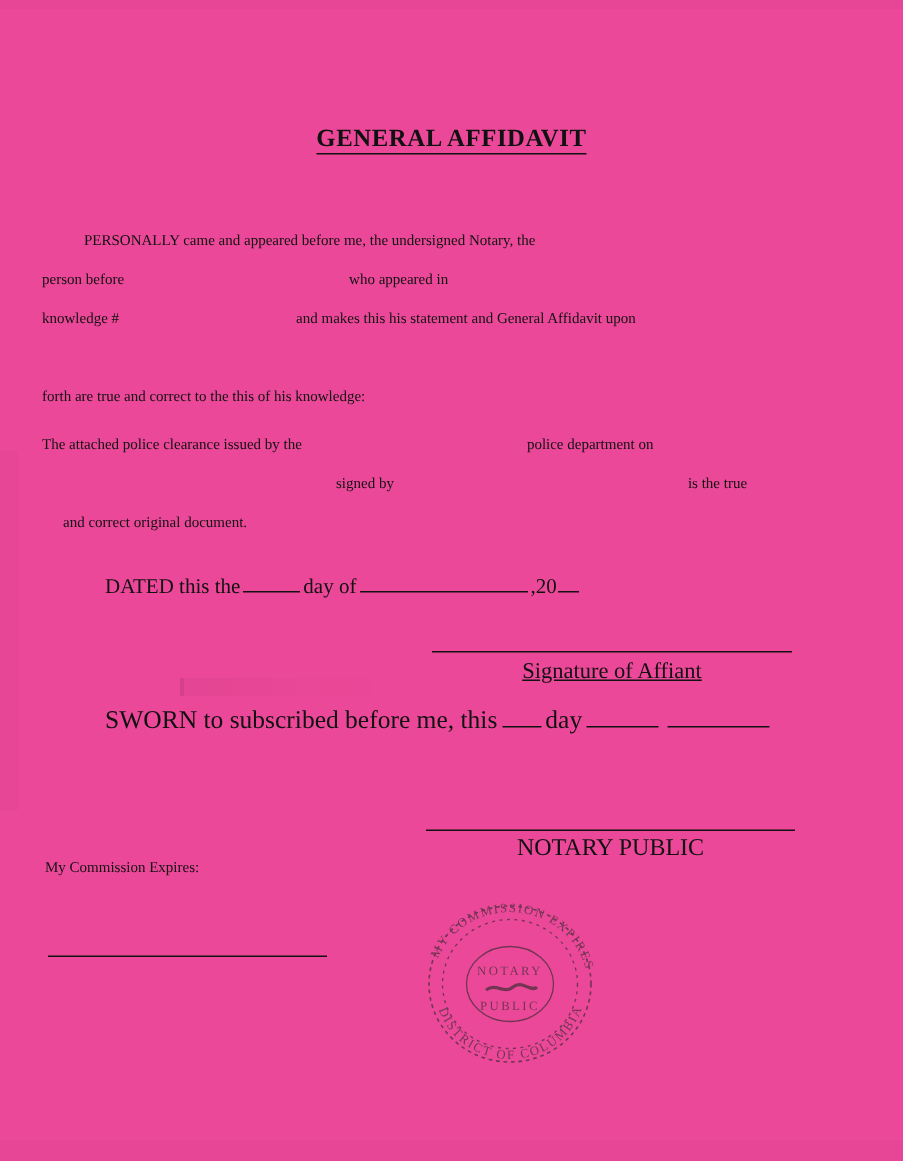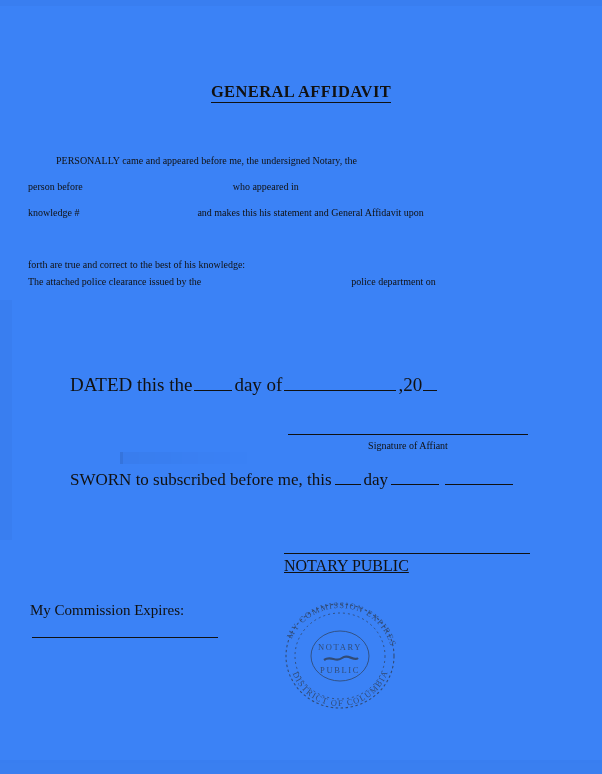--- a/index.html
+++ b/index.html
@@ -13,21 +13,21 @@
     position: relative;
     overflow: hidden;
     font-family: "Liberation Serif", serif;
     color: #111111;
   }
   .page {
     position: absolute;
     left: 0; top: 0;
     width: 602px;
     height: 774px;
-    background: #3b82f6;
+    background: #ec4899;
   }
   
   .noise {
     position: absolute;
     background: rgba(0,0,0,0.025);
     pointer-events: none;
   }
   .title {
     position: absolute;
     left: 0;
@@ -48,30 +48,30 @@
     width: 546px;
     font-size: 10px;
     line-height: 26px;
     text-align: left;
   }
   #para1 { top: 148px; }
   #para1 .indent { display: inline-block; width: 28px; }
   .gap-md { display: inline-block; width: 118px; }
   .gap-lg { display: inline-block; width: 150px; }
 
-  #para2 { top: 269px; }
+  #para2 { top: 284px; }
   #para2 .l2 { display: block; }
   .gap-dept { display: inline-block; width: 150px; }
   .gap-sign { display: inline-block; width: 196px; }
 
   .dated {
     position: absolute;
     left: 70px;
-    top: 374px;
-    font-size: 19px;
+    top: 384px;
+    font-size: 14px;
     white-space: nowrap;
   }
   .ul-short {
     display: inline-block;
     width: 38px;
     border-bottom: 1px solid #111;
     margin: 0 2px;
   }
   .ul-long {
     display: inline-block;
@@ -92,21 +92,22 @@
     top: 434px;
     width: 240px;
     border-top: 1.4px solid #111;
   }
   .sig-caption {
     position: absolute;
     left: 288px;
     top: 440px;
     width: 240px;
     text-align: center;
-    font-size: 10px;
+    font-size: 15px;
+    text-decoration: underline;
   }
 
   .sworn {
     position: absolute;
     left: 70px;
     top: 470px;
     font-size: 17px;
     white-space: nowrap;
   }
   .ul-day {
@@ -133,29 +134,29 @@
     left: 284px;
     top: 553px;
     width: 246px;
     border-top: 1.4px solid #111;
   }
   .notary-label {
     position: absolute;
     left: 284px;
     top: 557px;
     width: 246px;
+    text-align: center;
     font-size: 16px;
-    text-decoration: underline;
   }
 
   .commission {
     position: absolute;
     left: 30px;
-    top: 602px;
-    font-size: 15px;
+    top: 573px;
+    font-size: 10px;
   }
   .commission-line {
     position: absolute;
     left: 32px;
     top: 637px;
     width: 186px;
     border-top: 1.6px solid #111;
   }
 
   
@@ -198,25 +199,29 @@
 
   <div class="title">
     <span>GENERAL AFFIDAVIT</span>
   </div>
 
   <div class="body-block" id="para1">
     <span class="indent"></span><span>PERSONALLY came and appeared before me, the undersigned Notary, the</span><br>
     <span>person before</span><span class="gap-lg"></span><span>who  appeared in</span><br>
     <span>knowledge #</span><span class="gap-md"></span><span>and makes this his statement and General Affidavit upon</span><br>
     <br>
-    <span>forth are true and correct to the best of his knowledge:</span>
+    <span>forth are true and correct to the this of his knowledge:</span>
   </div>
 
   <div class="body-block" id="para2">
     <span>The attached police clearance issued by the</span><span class="gap-dept"></span><span>police department on</span>
+    <span class="l2">
+      <span class="gap-sign"></span><span>signed by</span><span class="gap-sign"></span><span>is  the  true</span>
+    </span>
+    <span class="l2" style="padding-left:14px;">and correct original document.</span>
   </div>
 
   <div class="dated">
     <span>DATED this the</span><span class="ul-short"></span><span>day of</span><span class="ul-long"></span><span>,20</span><span class="ul-tiny"></span>
   </div>
 
   <div class="sig-line"></div>
   <div class="sig-caption">Signature of Affiant</div>
 
   <div class="smudge"></div>

